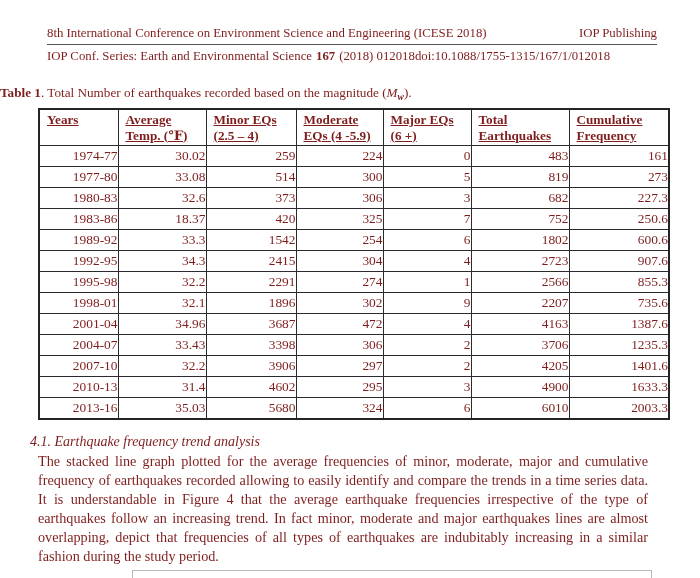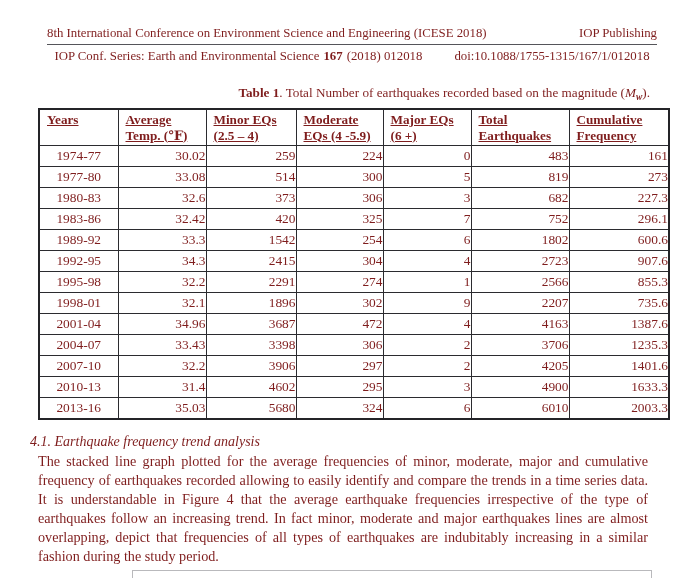--- a/index.html
+++ b/index.html
@@ -11,30 +11,29 @@
     font-family:"Liberation Serif","DejaVu Serif",serif;
     color:#7f1d1d;
   }
   
   .runhead{position:absolute;left:47px;top:26px;width:610px;font-size:12.8px;}
   .runhead .row1{
     display:flex;justify-content:space-between;align-items:baseline;
     padding-bottom:3px;border-bottom:1.5px solid #55555a;
   }
   .runhead .row2{
-    display:flex;justify-content:center;align-items:baseline;
+    display:flex;justify-content:flex-start;align-items:baseline;
     padding-top:4px;
-    gap:32px;
   }
   .vol{font-weight:bold;margin-left:4px;}
   .suffix{margin-left:4px;}
   
   .caption{
     position:absolute;left:0;top:85px;width:624px;
-    text-align:right;font-size:13.2px;padding-left:26px;
+    text-align:left;font-size:13.2px;
   }
   .caption .cap-label{font-weight:bold;}
   .mvar{font-style:italic;}
   .msub{font-style:italic;font-weight:bold;font-size:9.5px;vertical-align:-3px;}
   
   table.eq{
     position:absolute;left:38px;top:108px;
     border-collapse:collapse;table-layout:fixed;
     width:630px;
     border:2.5px solid #242428;
@@ -44,21 +43,21 @@
     overflow:hidden;white-space:nowrap;
   }
   table.eq th{
     text-align:left;font-weight:bold;
     font-size:13.2px;line-height:15.5px;
     padding:2px 4px 2px 7px;vertical-align:top;text-decoration:underline;
   }
   table.eq td{
     font-size:13.4px;height:20px;line-height:20px;padding:0;
   }
-  td.year{text-align:center;padding-left:9px;}
+  td.year{text-align:right;padding-left:9px;}
   td.num{text-align:right;padding-right:11px;}
   
   .sec-head{
     position:absolute;left:30px;top:434px;width:612px;
     font-style:italic;font-size:14px;
   }
   .body-par{
     position:absolute;left:38px;top:452px;width:610px;
     font-size:14.2px;line-height:18.9px;text-align:justify;
   }
@@ -150,26 +149,26 @@
           <td class="year">1980-83</td>
           <td class="num">32.6</td>
           <td class="num">373</td>
           <td class="num">306</td>
           <td class="num">3</td>
           <td class="num">682</td>
           <td class="num">227.3</td>
         </tr>
         <tr>
           <td class="year">1983-86</td>
-          <td class="num">32.42</td>
+          <td class="num">18.37</td>
           <td class="num">420</td>
           <td class="num">325</td>
           <td class="num">7</td>
           <td class="num">752</td>
-          <td class="num">296.1</td>
+          <td class="num">250.6</td>
         </tr>
         <tr>
           <td class="year">1989-92</td>
           <td class="num">33.3</td>
           <td class="num">1542</td>
           <td class="num">254</td>
           <td class="num">6</td>
           <td class="num">1802</td>
           <td class="num">600.6</td>
         </tr>

